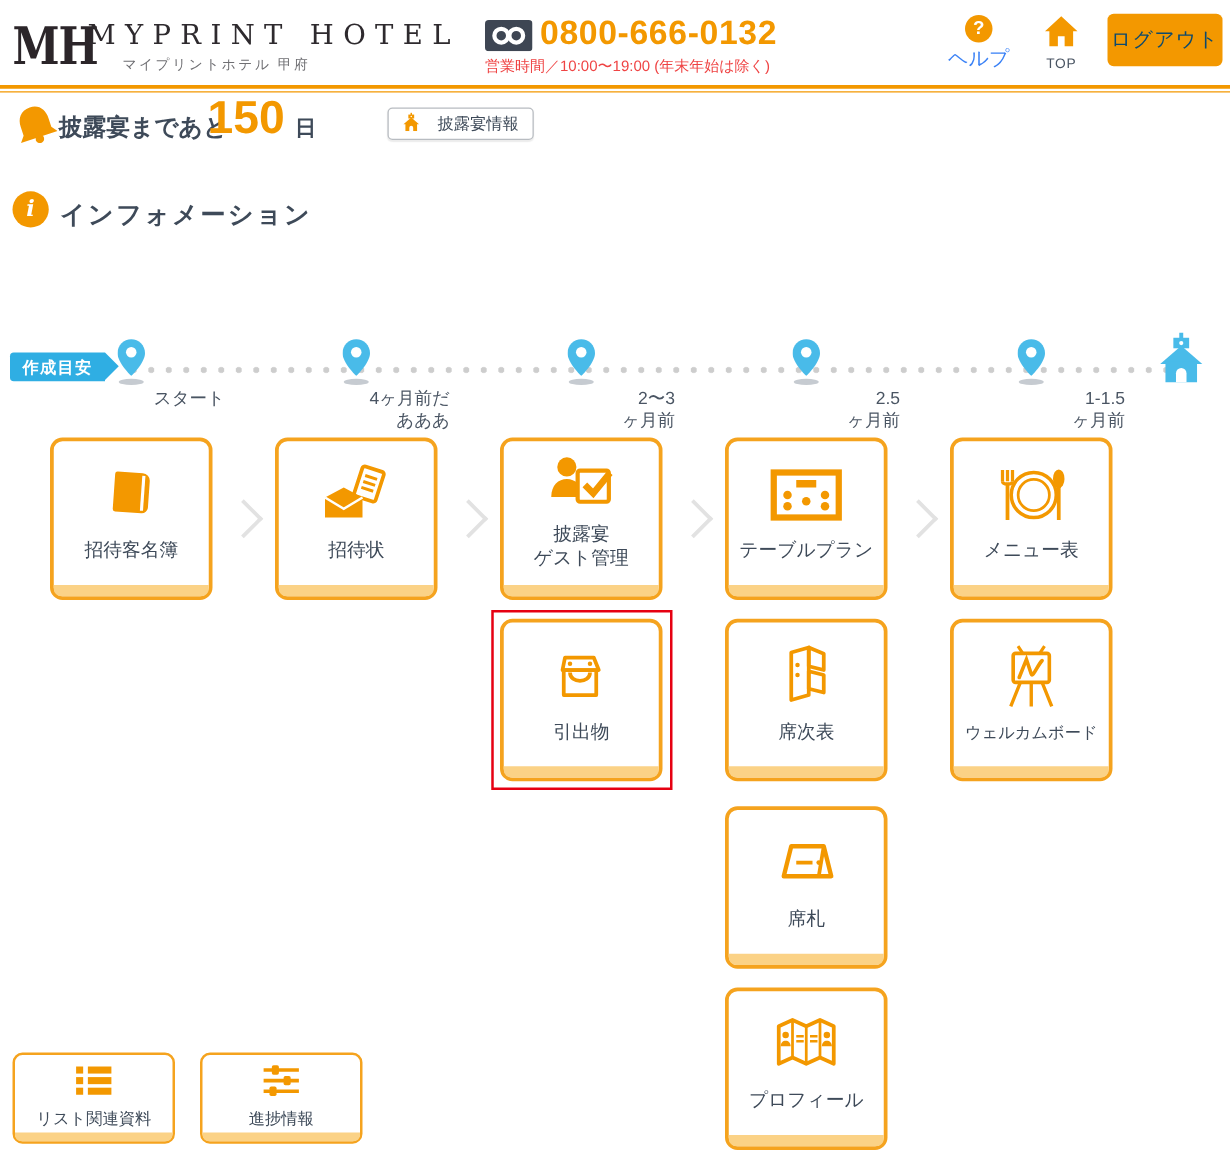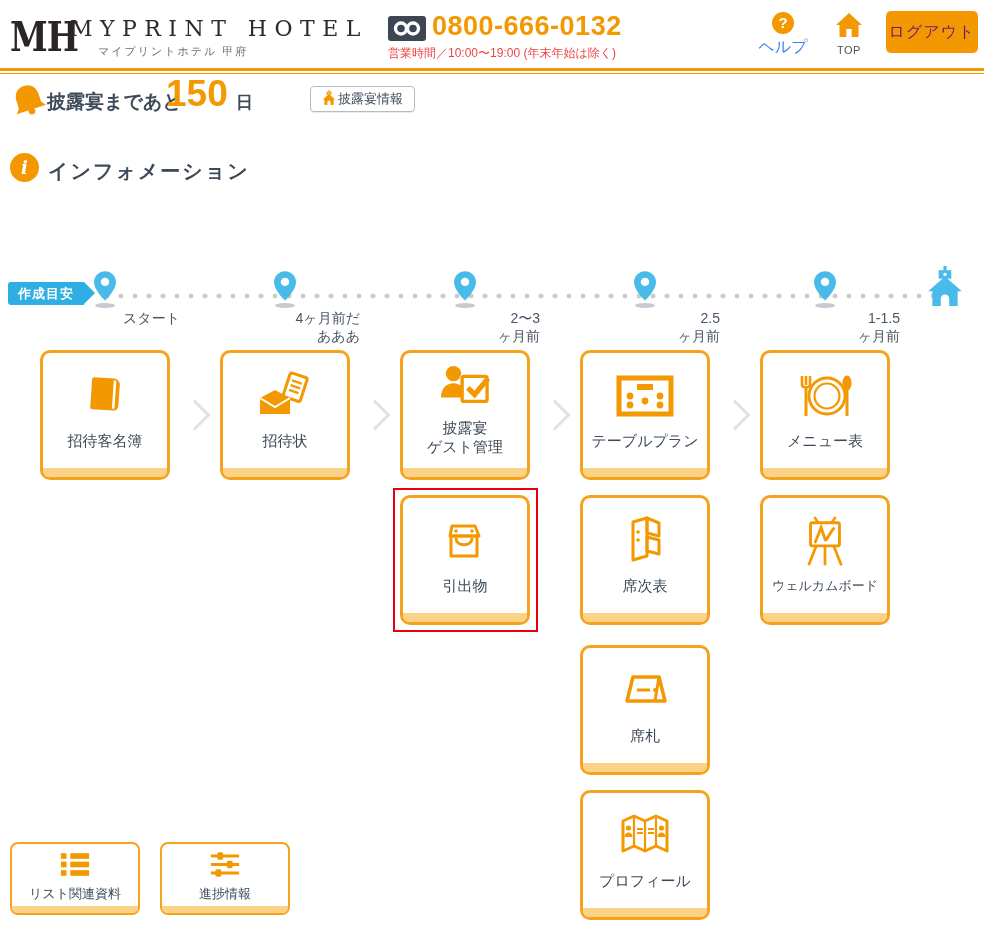--- a/index.html
+++ b/index.html
@@ -23,29 +23,29 @@
 
   .help-wrap { position:absolute; left:758px; top:12px; width:50px; text-align:center; cursor:pointer; }
   .q-circle { width:22px; height:22px; margin:0 auto; border-radius:50%; background:#F39800; color:#fff;
               font-size:15px; font-weight:bold; line-height:22px; text-align:center; }
   .help-label { margin-top:3px; font-size:16px; color:#3b82f6; }
 
   .top-wrap { position:absolute; left:826px; top:12px; width:46px; text-align:center; cursor:pointer; }
   .top-label { margin-top:2px; font-size:11px; color:#4A5563; letter-spacing:.5px; }
 
   .logout-btn { position:absolute; left:886px; top:11px; width:92px; height:42px; background:#F39800;
-                border:none; border-radius:5px; color:#701a75; font-size:16px; letter-spacing:1px; cursor:pointer;
+                border:none; border-radius:5px; color:#0c4a6e; font-size:16px; letter-spacing:1px; cursor:pointer;
                 font-family:"Liberation Sans", sans-serif; }
 
   
   .bell { position:absolute; left:10px; top:82px; }
   .cd-prefix { position:absolute; left:47px; top:89px; font-size:19px; font-weight:bold; color:#3E4A59;text-align:right; }
   .cd-days   { position:absolute; left:166px; top:75px; font-size:37px; font-weight:bold; color:#F39800; line-height:1; }
   .cd-unit   { position:absolute; left:236px; top:91px; font-size:17px; font-weight:bold; color:#3E4A59; }
-  .info-btn { position:absolute; left:310px; top:86px; height:26px; display:inline-flex; align-items:center; gap:2px;
+  .info-btn { position:absolute; left:310px; top:86px; height:26px; display:inline-flex; align-items:center; gap:14px;
               padding:0 11px; background:#fff; border:1px solid #B8BCC1; border-radius:4px; box-shadow:0 1px 1px rgba(0,0,0,.08);
               font-size:13px; color:#3E4A59; cursor:pointer; font-family:"Liberation Sans", sans-serif; }
 
   
   .i-circle { position:absolute; left:10px; top:153px; width:29px; height:29px; border-radius:50%; background:#F39800;
               color:#fff; font-family:"DejaVu Serif", serif; font-style:italic; font-weight:bold; font-size:18px;
               line-height:29px; text-align:center; }
   .info-title { position:absolute; left:48px; top:158px; font-size:20px; font-weight:bold; color:#3E4A59; letter-spacing:2px; }
 
   

